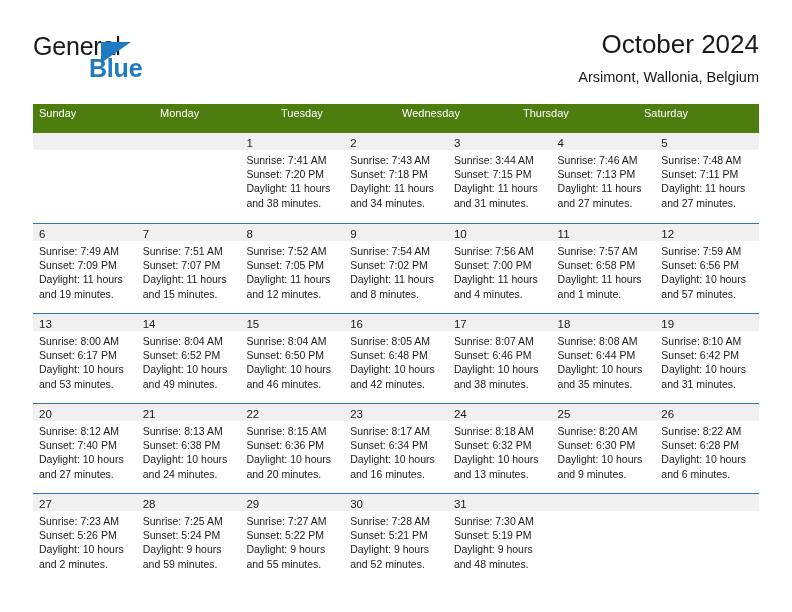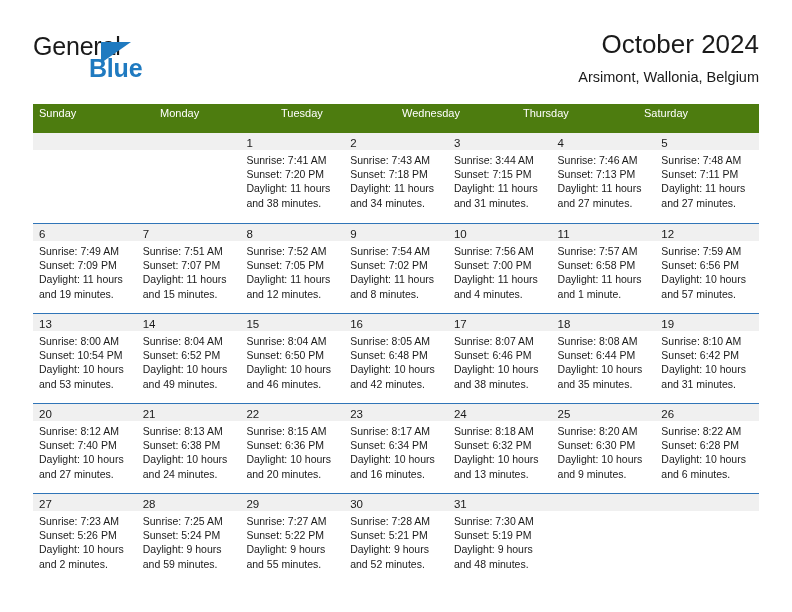--- a/index.html
+++ b/index.html
@@ -309,21 +309,21 @@
               <div class="day-line">Daylight: 10 hours</div>
               <div class="day-line">and 57 minutes.</div>
             </div>
           </div>
         </div>
         <div class="week">
           <div class="day">
             <div class="day-num-band"><span class="day-num">13</span></div>
             <div class="day-body">
               <div class="day-line">Sunrise: 8:00 AM</div>
-              <div class="day-line">Sunset: 10:54 PM</div>
+              <div class="day-line">Sunset: 6:17 PM</div>
               <div class="day-line">Daylight: 10 hours</div>
               <div class="day-line">and 53 minutes.</div>
             </div>
           </div>
           <div class="day">
             <div class="day-num-band"><span class="day-num">14</span></div>
             <div class="day-body">
               <div class="day-line">Sunrise: 8:04 AM</div>
               <div class="day-line">Sunset: 6:52 PM</div>
               <div class="day-line">Daylight: 10 hours</div>

